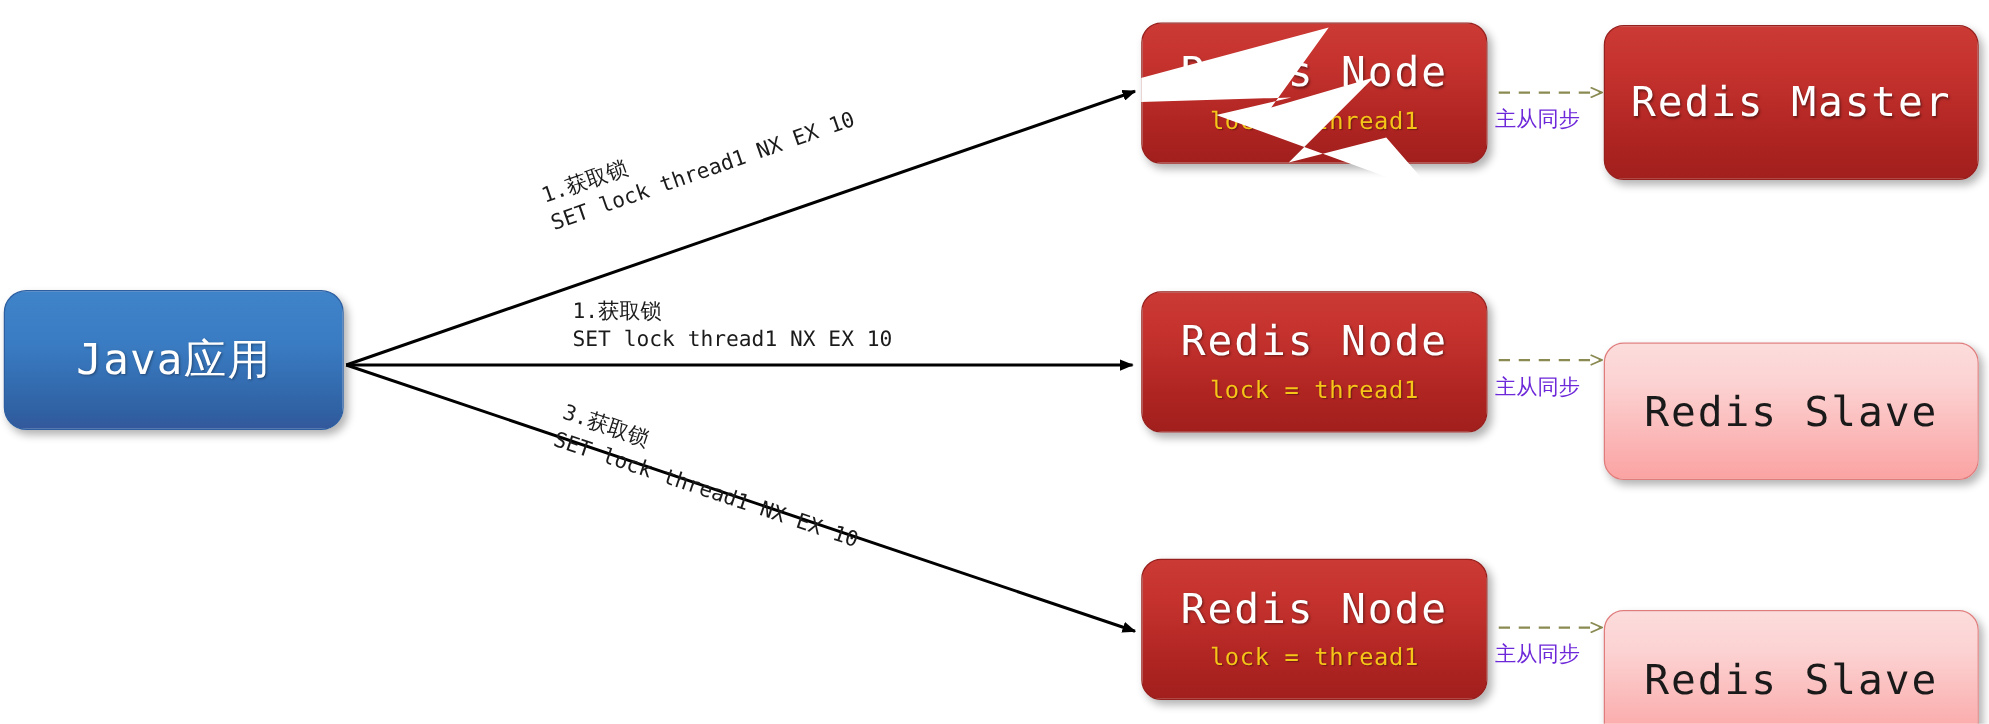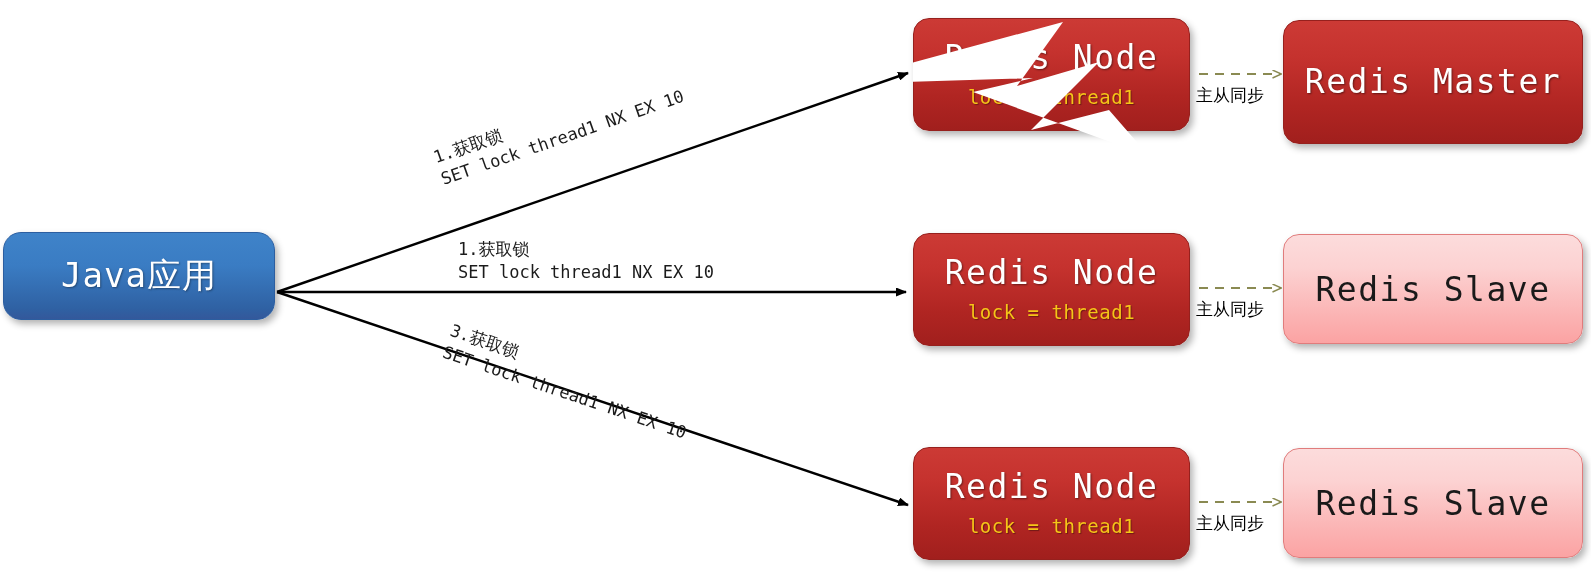--- a/index.html
+++ b/index.html
@@ -69,20 +69,21 @@
     font-family: "DejaVu Sans Mono", "Liberation Mono", monospace;
     font-size: 19px;
     letter-spacing: 0.5px;
     margin-top: 10px;
     text-shadow: 1px 1px 1px rgba(0,0,0,0.35);
   }
 
   .node-slave {
     background: linear-gradient(180deg, #fcdcdc 0%, #fcd2d2 30%, #fbb3b3 75%, #fba3a3 100%);
     border: 1px solid #e07c7c;
+    margin-top: 40px;
   }
   .node-slave .node-title {
     color: #1a1a1a;
     font-family: "DejaVu Sans Mono", "Liberation Mono", monospace;
     font-size: 33px;
     letter-spacing: 1.5px;
   }
 
   
   .bolt-wrap {
@@ -97,21 +98,21 @@
     font-size: 17px;
     line-height: 1.35;
     white-space: nowrap;
     font-family: "DejaVu Sans Mono", "Liberation Mono", monospace;
   }
   .edge-label .l1 { display:block; }
   .edge-label .l2 { display:block; }
 
   .sync-label {
     position: absolute;
-    color: #000000;
+    color: #6d28d9;
     font-size: 17px;
     white-space: nowrap;
     font-family: "Liberation Sans", sans-serif;
   }
 </style>
 </head>
 <body>
 
 <div id="stage">
 
@@ -127,21 +128,21 @@
 
     <line x1="277" y1="292" x2="908" y2="73" stroke="#000000" stroke-width="2.4" marker-end="url(#arrowBlack)"></line>
     <line x1="277" y1="292" x2="906" y2="292" stroke="#000000" stroke-width="2.4" marker-end="url(#arrowBlack)"></line>
     <line x1="277" y1="292" x2="908" y2="505" stroke="#000000" stroke-width="2.4" marker-end="url(#arrowBlack)"></line>
 
     <line x1="1199" y1="74" x2="1281" y2="74" stroke="#8a8a52" stroke-width="1.8" stroke-dasharray="9,7" marker-end="url(#arrowOlive)"></line>
     <line x1="1199" y1="288" x2="1281" y2="288" stroke="#8a8a52" stroke-width="1.8" stroke-dasharray="9,7" marker-end="url(#arrowOlive)"></line>
     <line x1="1199" y1="502" x2="1281" y2="502" stroke="#8a8a52" stroke-width="1.8" stroke-dasharray="9,7" marker-end="url(#arrowOlive)"></line>
   </svg>
 
-  <div class="node node-java" style="left:3px; top:232px; width:272px; height:88px;">
+  <div class="node node-java" style="left:3px; top:232px; width:272px; height:112px;">
     <span class="node-title">Java应用</span>
   </div>
 
   <div class="node node-redis" style="left:913px; top:18px; width:277px; height:113px;">
     <span class="node-title">Redis Node</span>
     <span class="node-sub">lock = thread1</span>
   </div>
   <div class="bolt-wrap" style="left:913px; top:18px; width:277px; height:126px;">
     <svg width="277" height="126" viewBox="0 0 277 126">
       <defs>

